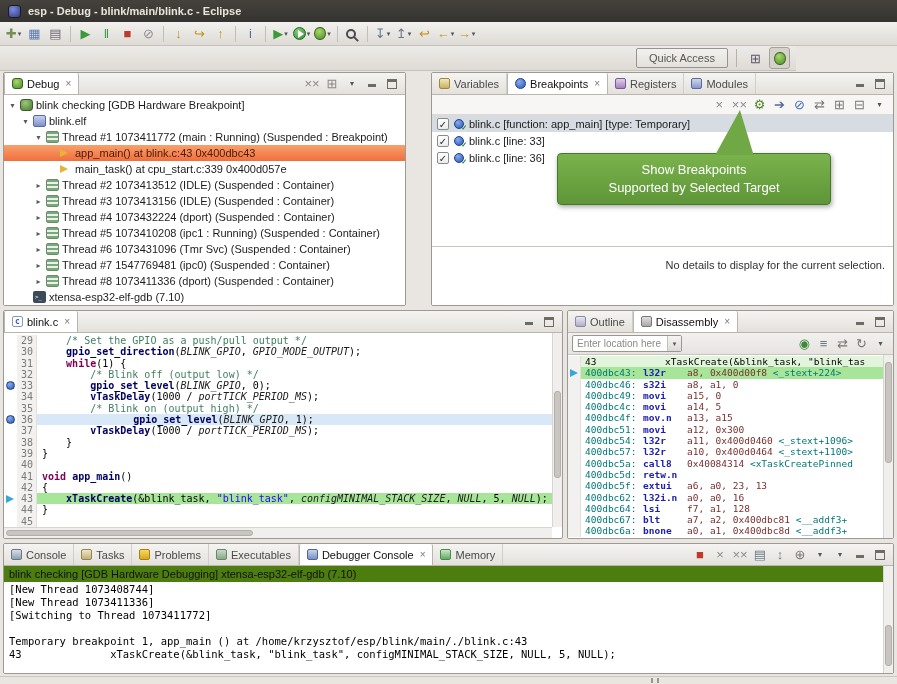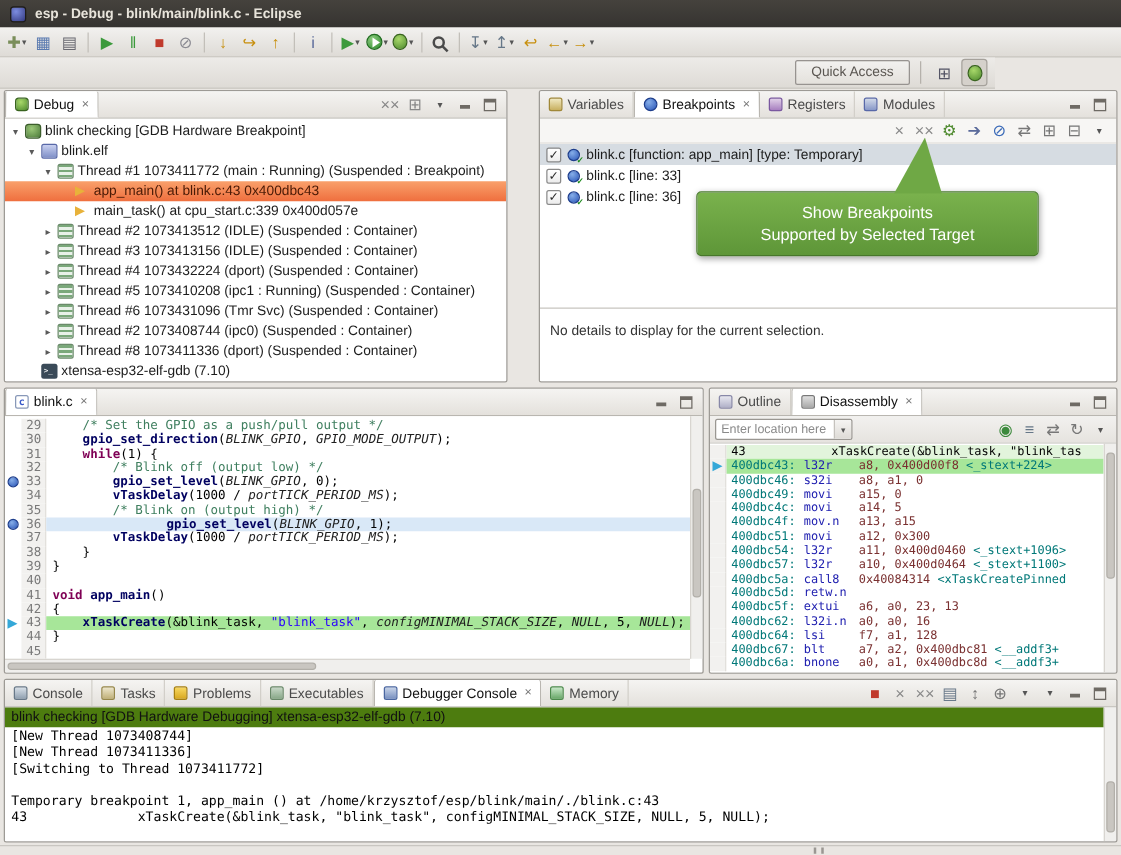--- a/index.html
+++ b/index.html
@@ -87,21 +87,21 @@
 .ni-gdb-process-icon::after{content:">_";color:#FFF;font-size:6px;position:absolute;left:2px;top:2px;font-family:"DejaVu Sans Mono",monospace;}
 
 
 .bplist{position:absolute;top:42px;left:0;right:0;height:131px;background:#FFF;overflow:hidden;}
 .brow{display:flex;align-items:center;height:17px;gap:5px;padding-left:5px;white-space:nowrap;}
 .brow.bsel{background:#D6DCE2;}
 .cb{width:12px;height:12px;border:1px solid #8A8A8A;border-radius:2px;background:linear-gradient(#FFF,#ECECEC);font-size:10px;line-height:11px;text-align:center;color:#2A2A2A;flex:0 0 auto;}
 .bpdot{width:10px;height:10px;border-radius:50%;background:radial-gradient(circle at 35% 30%,#86AEE8,#2B56B8);border:1px solid #1E3E8C;flex:0 0 auto;position:relative;}
 .bpdot::after{content:"✓";position:absolute;right:-4px;bottom:-4px;font-size:7px;font-weight:bold;color:#1E8A1E;}
 .blabel{font-size:11px;color:#1C1C1C;}
-.bpdetail{position:absolute;left:0;right:0;top:173px;bottom:0;border-top:1px solid #C8C5C0;background:#FFF;padding:12px 8px;color:#333;}
+.bpdetail{position:absolute;left:0;right:0;top:173px;bottom:0;border-top:1px solid #C8C5C0;background:#FFF;padding:12px 8px;color:#333;text-align:right;}
 .tooltip{position:absolute;left:125px;top:80px;width:274px;min-height:52px;background:linear-gradient(#7AB24D,#5E9638);border:1px solid #47772B;border-radius:4px;color:#FFF;font-size:13px;display:flex;flex-direction:column;align-items:center;justify-content:center;line-height:1.35;box-shadow:1px 2px 5px rgba(0,0,0,.35);z-index:5;}
 .tt-arrow{position:absolute;left:146px;top:-44px;width:62px;height:45px;background:#6FA845;}
 
 
 .editor{position:absolute;top:22px;left:0;right:10px;bottom:11px;background:#FFF;overflow:hidden;padding-top:2px;}
 .eline{display:flex;height:11.3px;align-items:stretch;}
 .eann{width:13px;flex:0 0 auto;position:relative;background:#FFF;}
 .gbp{position:absolute;left:2px;top:1px;width:9px;height:9px;border-radius:50%;background:radial-gradient(circle at 35% 30%,#86AEE8,#2B56B8);border:1px solid #1E3E8C;}
 .garr{position:absolute;left:2px;top:2px;width:0;height:0;border-left:8px solid #35A8D8;border-top:4px solid transparent;border-bottom:4px solid transparent;}
 .enum{width:20px;flex:0 0 auto;background:#F2F1EF;color:#7A7A7A;text-align:right;padding-right:3px;font:10px/11.3px "DejaVu Sans Mono",monospace;border-right:1px solid #E2E0DC;}
@@ -130,21 +130,21 @@
 .combo-btn{width:14px;align-self:stretch;border-left:1px solid #C5C2BD;background:linear-gradient(#F5F4F2,#DEDBD6);font-size:7px;display:flex;align-items:center;justify-content:center;color:#555;}
 .dtools{margin-left:auto;display:flex;align-items:center;gap:2px;}
 .dtools .tbtn{height:17px;min-width:17px;}
 .disasm{position:absolute;left:0;right:10px;top:44px;bottom:0;background:#FFF;overflow:hidden;padding-top:1px;}
 .drow{display:flex;height:11.3px;}
 .dgut{width:13px;flex:0 0 auto;background:#F2F1EF;border-right:1px solid #E2E0DC;position:relative;}
 .dcode{flex:1;font:9.5px/11.3px "DejaVu Sans Mono",monospace;white-space:pre;padding-left:4px;overflow:hidden;}
 .drow.dcur .dcode{background:#A7E699;}
 .drow.dsrc .dcode{background:#E2F4DC;color:#000;}
 .tk-addr{color:#007878;display:inline-block;width:58px;}
-.tk-mn{color:#2020B0;font-weight:normal;display:inline-block;width:44px;}
+.tk-mn{color:#2020B0;font-weight:bold;display:inline-block;width:44px;}
 .tk-ops{color:#7A3030;}
 .tk-sym{color:#007878;}
 .tk-src{color:#000;}
 
 
 .con-title{position:absolute;left:0;right:10px;top:22px;height:16px;background:#4d7c0f;padding:2px 5px 0;color:#111;white-space:nowrap;overflow:hidden;}
 .con-out{position:absolute;left:0;right:10px;top:38px;bottom:0;background:#FFF;padding:1px 5px;font:10.5px/13px "DejaVu Sans Mono",monospace;white-space:pre;overflow:hidden;color:#000;}
 
 
 .statusbar{position:absolute;left:0;top:676px;width:897px;height:8px;background:#E9E6E2;border-top:1px solid #C9C6C1;}
@@ -322,21 +322,21 @@
         <span class="nlabel">Thread #5 1073410208 (ipc1 : Running) (Suspended : Container)</span>
       </div>
       <div class="trow" style="padding-left: 30px;">
         <span class="arr">▸</span>
         <span class="nico ni-thread-icon"></span>
         <span class="nlabel">Thread #6 1073431096 (Tmr Svc) (Suspended : Container)</span>
       </div>
       <div class="trow" style="padding-left: 30px;">
         <span class="arr">▸</span>
         <span class="nico ni-thread-icon"></span>
-        <span class="nlabel">Thread #2 1073408744 (ipc0) (Suspended : Container)</span>
+        <span class="nlabel">Thread #7 1547769481 (ipc0) (Suspended : Container)</span>
       </div>
       <div class="trow" style="padding-left: 30px;">
         <span class="arr">▸</span>
         <span class="nico ni-thread-icon"></span>
         <span class="nlabel">Thread #8 1073411336 (dport) (Suspended : Container)</span>
       </div>
       <div class="trow" style="padding-left: 17px;">
         <span class="arr"></span>
         <span class="nico ni-gdb-process-icon"></span>
         <span class="nlabel">xtensa-esp32-elf-gdb (7.10)</span>

